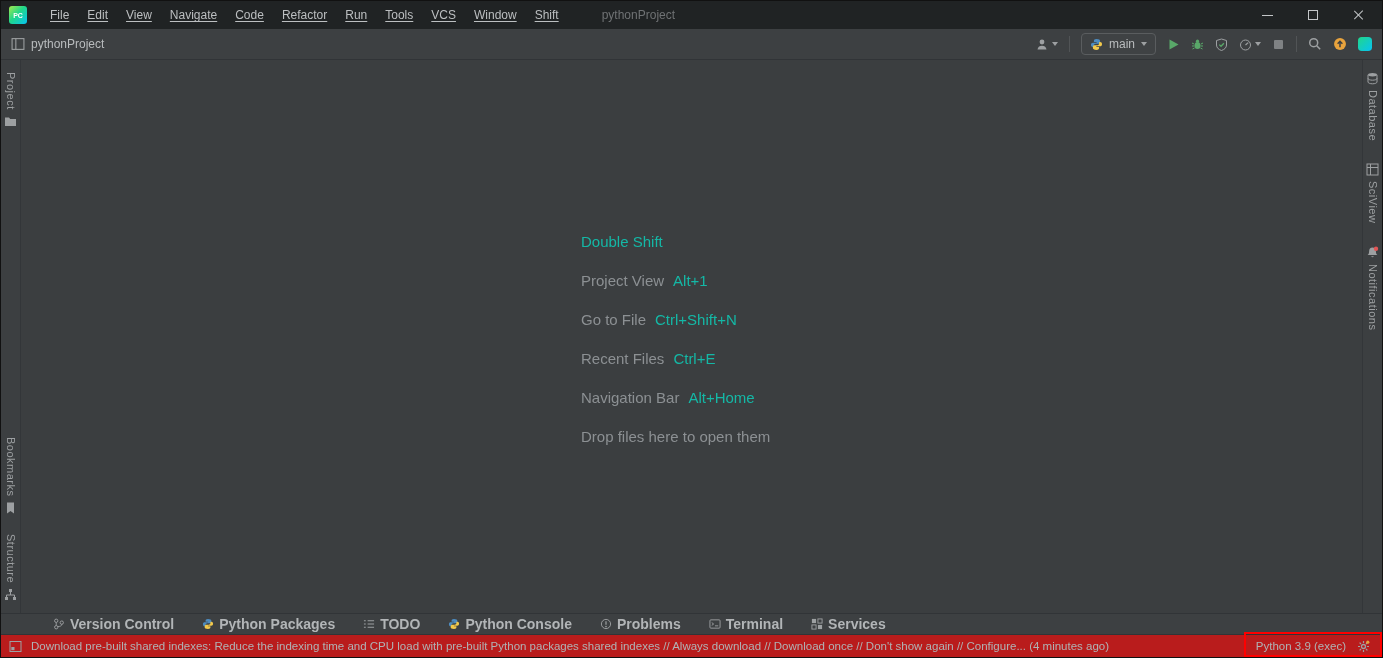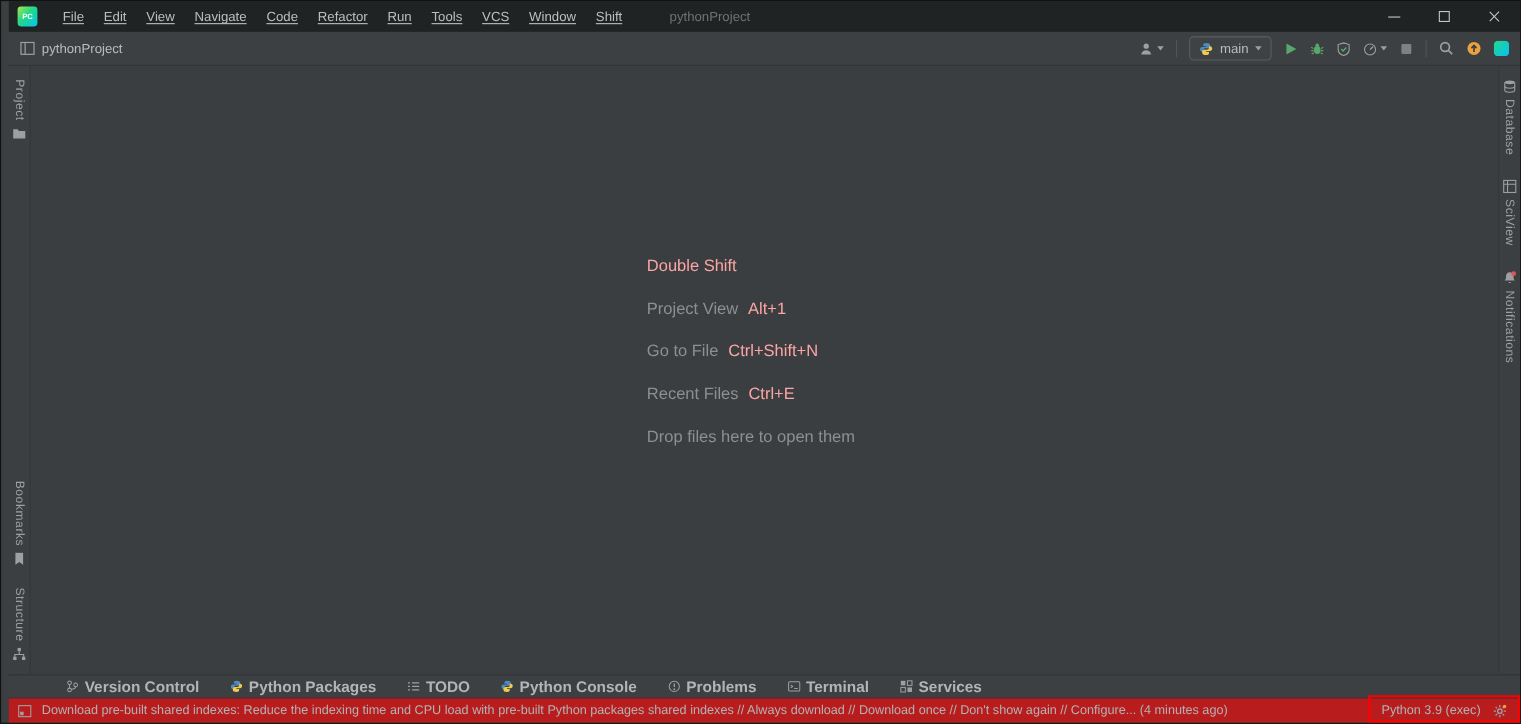--- a/index.html
+++ b/index.html
@@ -1,21 +1,21 @@
 <!DOCTYPE html>
 <html><head>
 <meta charset="utf-8">
 <style>
   * { box-sizing: border-box; margin: 0; padding: 0; }
   html,body { background:#000; }
   .window {
     width:1383px; height:658px; position:relative; overflow:hidden;
     display:flex; flex-direction:column;
     font-family:"Liberation Sans", sans-serif;
-    background:#3c3f41; border:1px solid #111;padding-left:7px;
+    background:#3c3f41; border:1px solid #111;
   }
   
   .titlebar {
     height:28px; flex:0 0 28px; background:#202324; display:flex; align-items:center;
     color:#bcbfc1; font-size:12px;
   }
   .app-icon {
     width:18px; height:18px; margin-left:8px; border-radius:3px;
     background:linear-gradient(135deg,#a6e94d 0%,#21d789 45%,#07c3f2 100%);
     color:#fff; font-size:7px; font-weight:bold; display:flex; align-items:center; justify-content:center;
@@ -56,21 +56,21 @@
   .stripe-right { border-left:1px solid #333639; }
   .v-label { writing-mode:vertical-rl; font-size:11px; color:#9da0a2; letter-spacing:.5px; }
   .stripe-item { display:flex; flex-direction:column; align-items:center; gap:5px; cursor:default; }
   .stripe-top { margin-top:12px; display:flex; flex-direction:column; gap:22px; align-items:center; }
   .stripe-bottom { margin-top:auto; margin-bottom:12px; display:flex; flex-direction:column; gap:20px; align-items:center; }
 
   .editor { flex:1; background:#3b3e40; position:relative; }
   .hints { position:absolute; left:560px; top:172px; }
   .hint-row { height:39px; display:flex; gap:9px; font-size:15px; line-height:20px; white-space:nowrap; }
   .hint-label { color:#8c9093; }
-  .hint-key { color:#fca5a5; }
+  .hint-key { color:#14b8a6; }
 
   
   .bottombar {
     height:21px; flex:0 0 21px; background:#3d4042; border-top:1px solid #313437;
     display:flex; align-items:center; padding-left:52px; gap:28px;
   }
   .tool-item { display:flex; align-items:center; gap:5px; font-size:14px; font-weight:bold; color:#b2b5b7; cursor:default; }
 
   
   .statusbar {
@@ -256,20 +256,24 @@
         </div>
         <div class="hint-row">
           <span class="hint-label">Go to File</span>
           <span class="hint-key">Ctrl+Shift+N</span>
         </div>
         <div class="hint-row">
           <span class="hint-label">Recent Files</span>
           <span class="hint-key">Ctrl+E</span>
         </div>
         <div class="hint-row">
+          <span class="hint-label">Navigation Bar</span>
+          <span class="hint-key">Alt+Home</span>
+        </div>
+        <div class="hint-row">
           <span class="hint-label">Drop files here to open them</span>
           <span class="hint-key"></span>
         </div>
       </div>
     </div>
 
     <div class="stripe stripe-right">
       <div class="stripe-top">
         <div class="stripe-item">
           <span>

